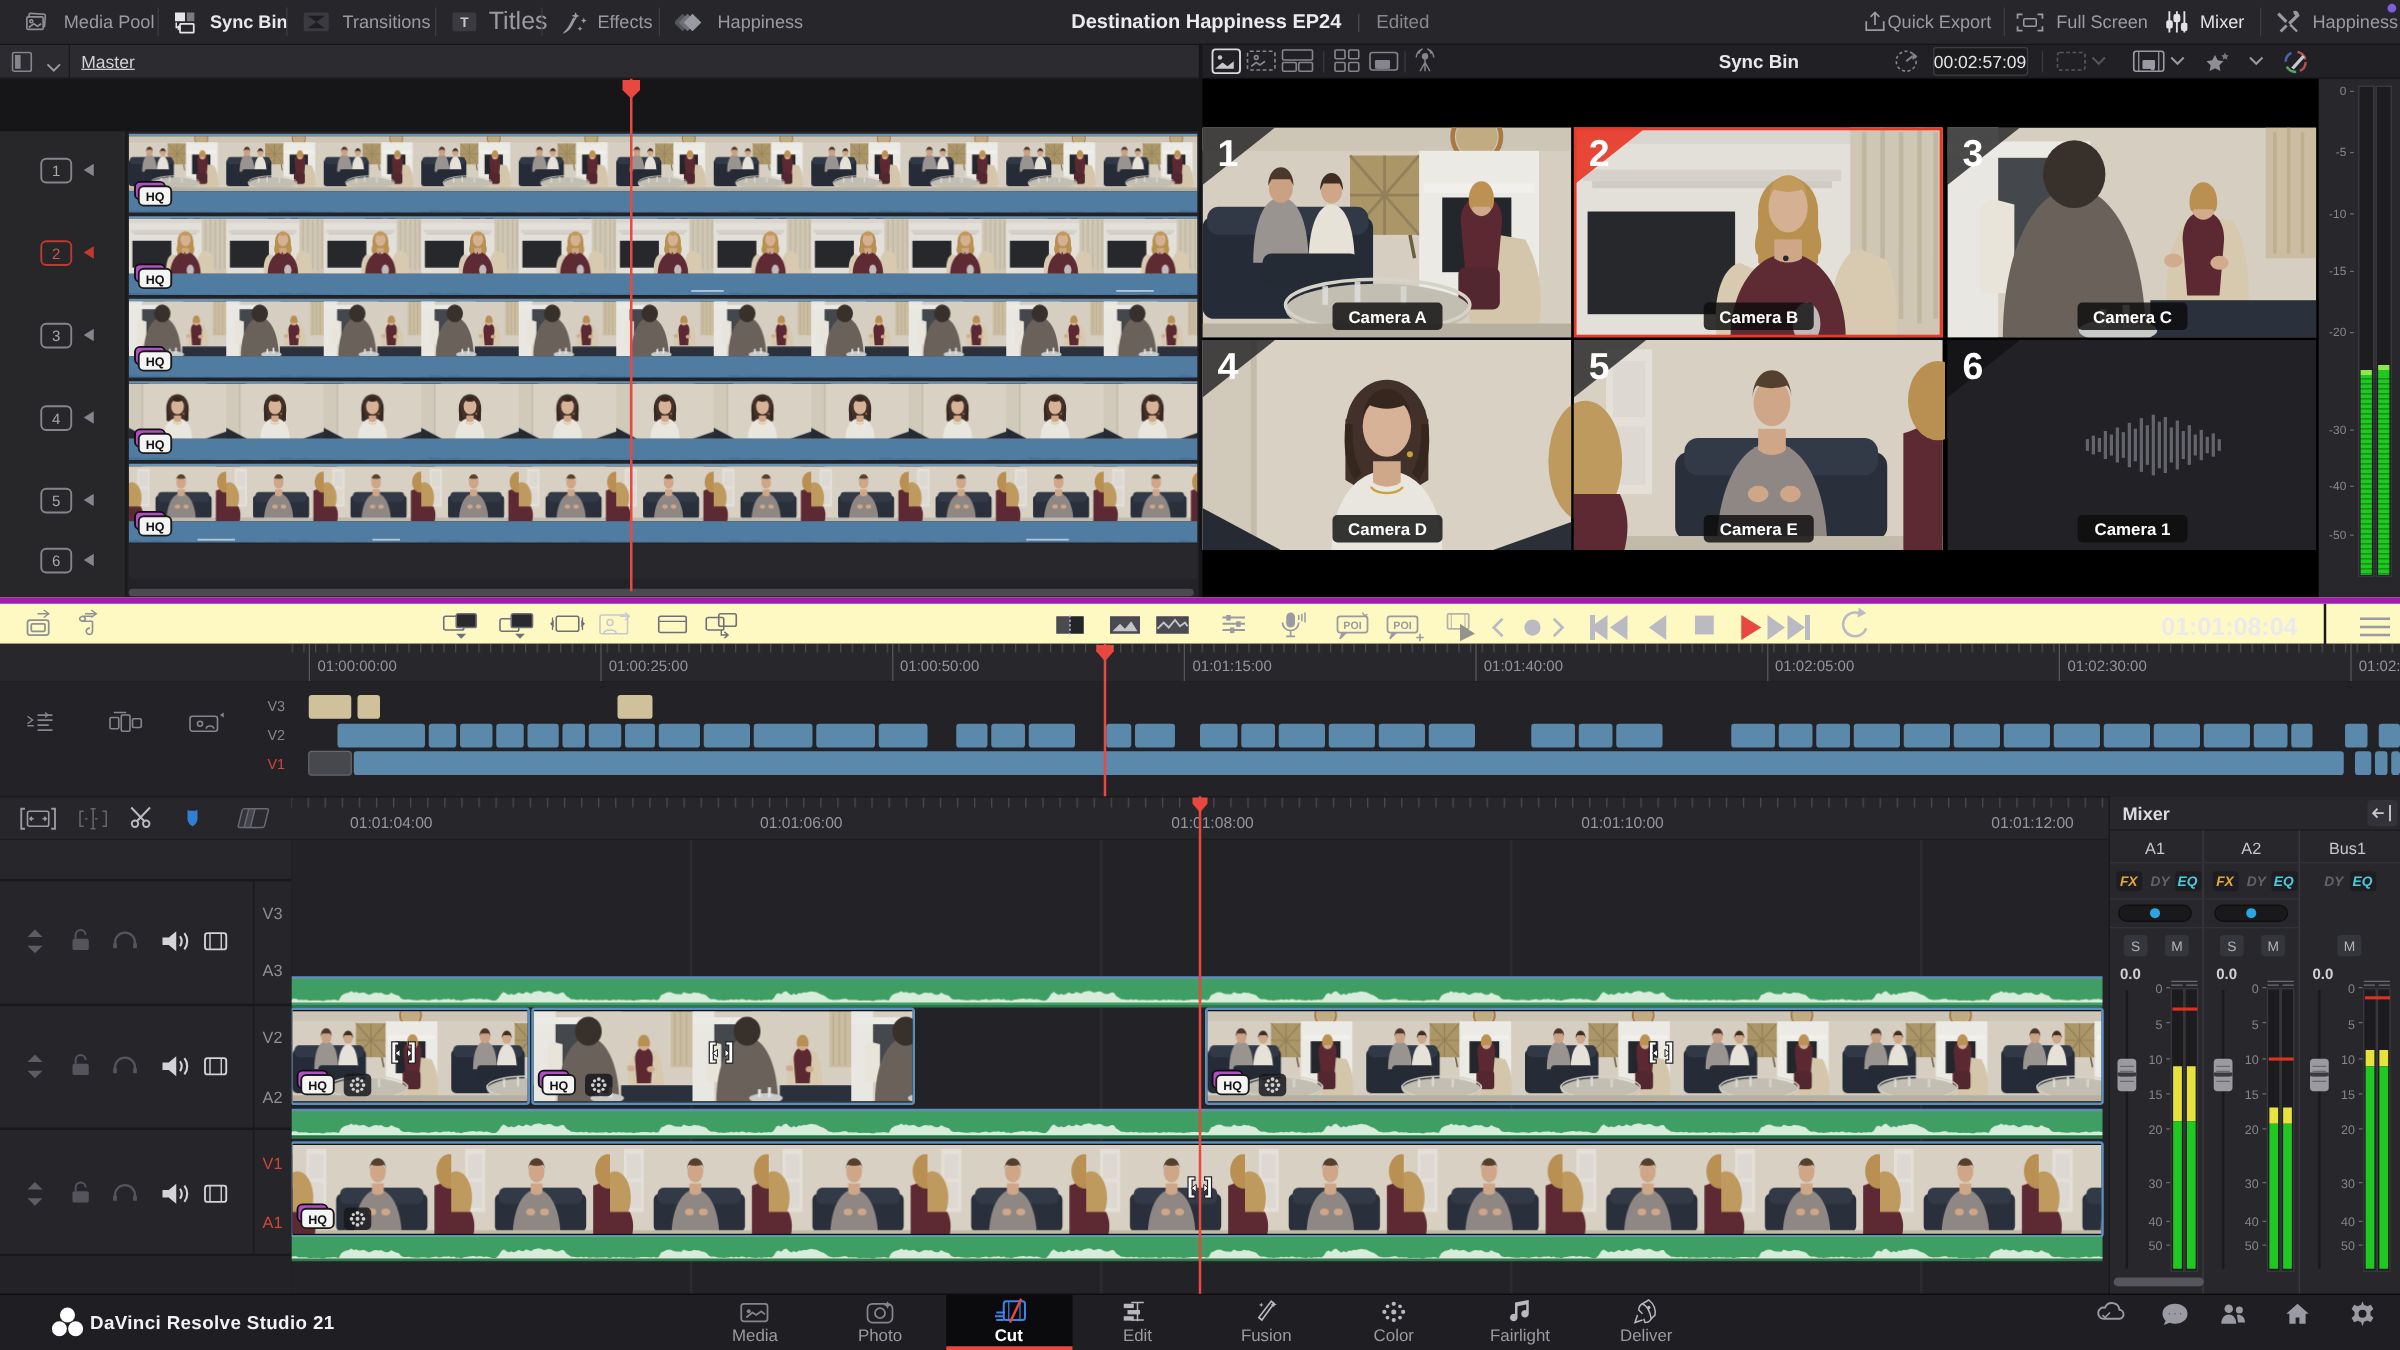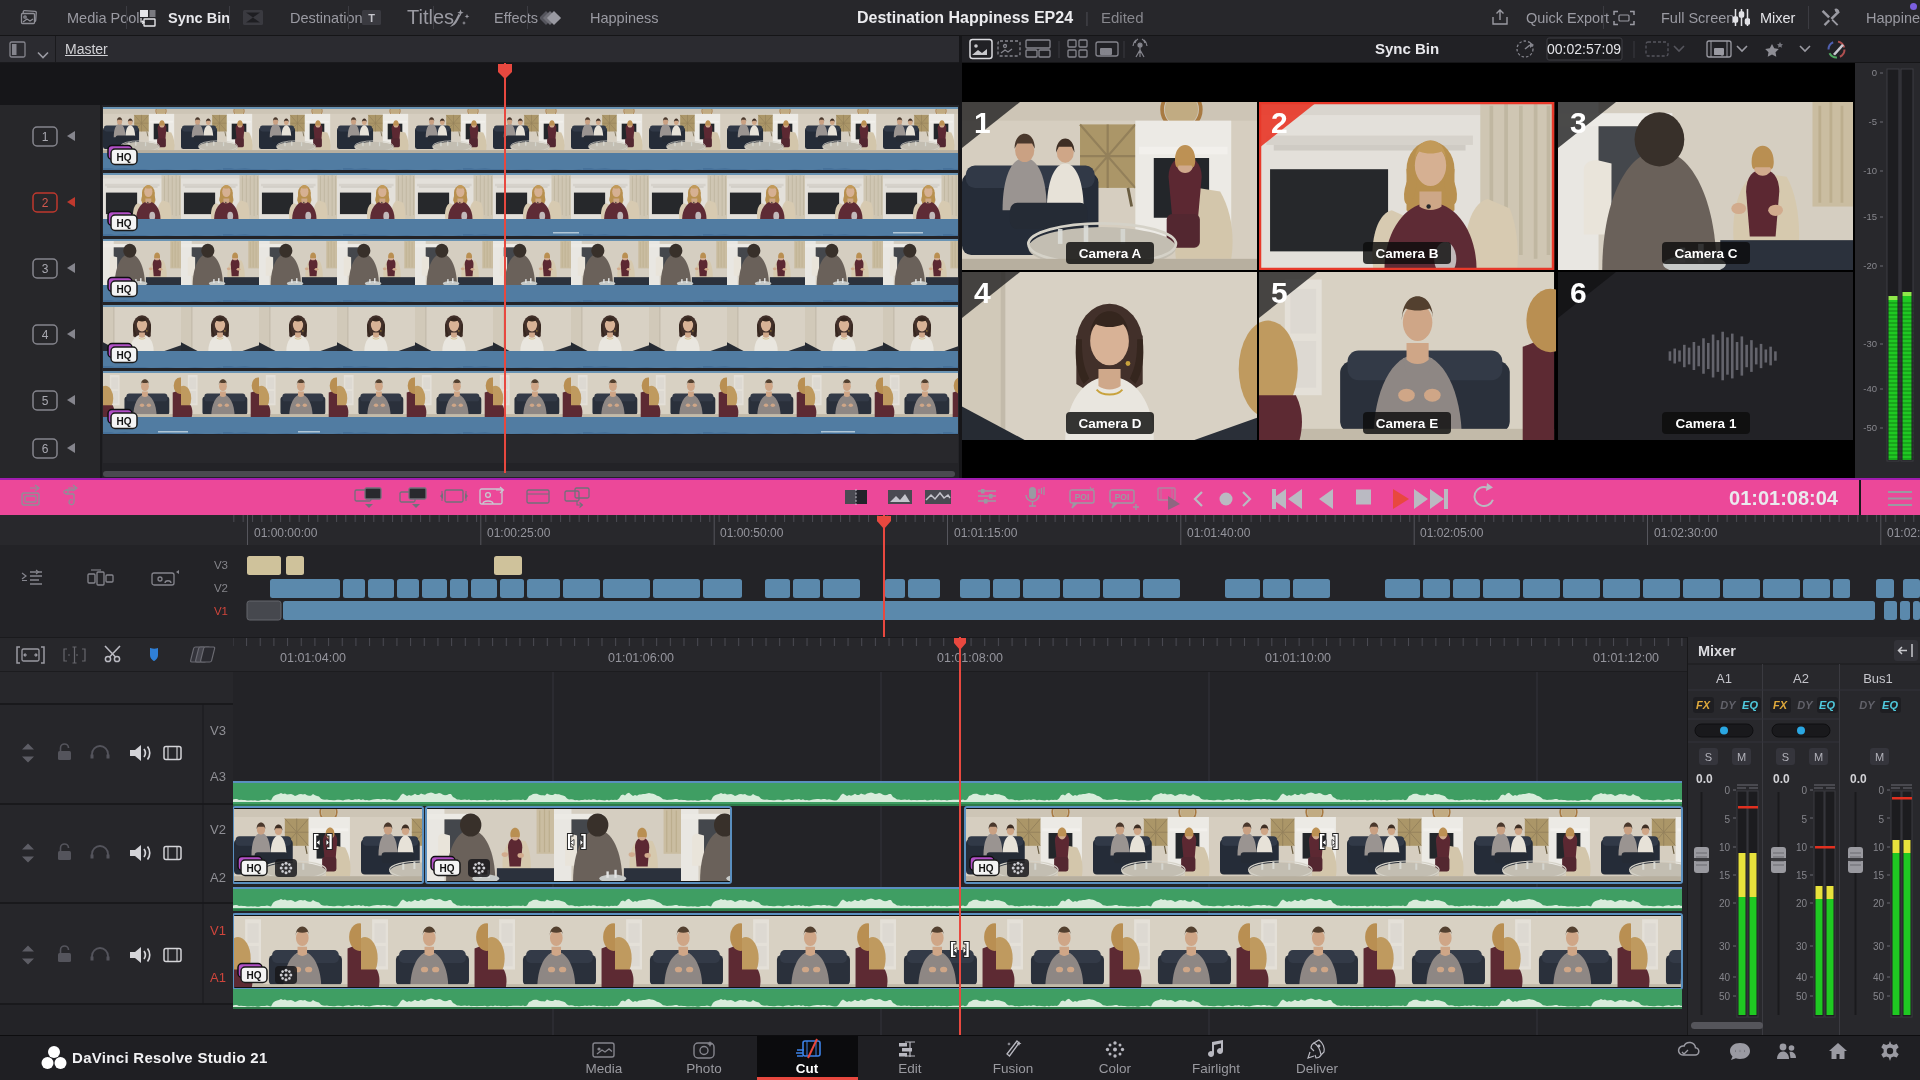--- a/index.html
+++ b/index.html
@@ -1,19 +1,19 @@
 <!DOCTYPE html>
 <html><head>
 <meta charset="utf-8">
 <style>
 * { margin:0; padding:0; box-sizing:border-box; }
 html,body { width:1920px; height:1080px; overflow:hidden; background:#161619; font-family:"Liberation Sans", sans-serif; }
 #app { position:relative; width:1920px; height:1080px; background:#161619; }
 .abs { position:absolute; }
-.lbl { color:#9a9aa2; font-size:14px;margin-left:16px; }
+.lbl { color:#9a9aa2; font-size:14px; }
 </style>
 </head>
 <body>
 <div id="app">
 
 <svg width="0" height="0" style="position:absolute;">
 <defs>
 
 <g id="scA">
   <rect width="160" height="90" fill="#d6cec0"></rect>
@@ -282,21 +282,21 @@
           <path d="M3 10 v4 h2.5 M4.2 12.7 L6 14.2 4.2 15.7" stroke-width="1.2"></path>
         </svg>
     <span style="color:#e8e8ec;font-size:14.5px;font-weight:bold;">Sync Bin</span>
   </div>
   <div class="abs" style="left:229px;top:6px;width:1px;height:23px;background:#3c3c42;"></div>
   <div class="abs" style="left:242px;top:0;height:35px;display:flex;align-items:center;gap:10px;">
     <svg width="22" height="17" viewBox="0 0 22 17">
           <rect x="1" y="1" width="20" height="15" rx="1.5" fill="#3a3a40"></rect>
           <path d="M4 3.5 h14 l-7 5 z M4 13.5 h14 l-7 -5 z" fill="#1e1e22"></path>
         </svg>
-    <span class="lbl" style="font-size:14.5px;">Destination</span>
+    <span class="lbl" style="font-size:14.5px;">Transitions</span>
   </div>
   <div class="abs" style="left:348px;top:6px;width:1px;height:23px;background:#3c3c42;"></div>
   <div class="abs" style="left:361px;top:0;height:35px;display:flex;align-items:center;gap:9px;">
     <svg width="21" height="17" viewBox="0 0 21 17">
           <rect x="1" y="1" width="19" height="15" rx="1.5" fill="#3a3a40"></rect>
           <text x="10.5" y="12.5" text-anchor="middle" font-size="11" font-weight="bold" fill="#c6c6cc" font-family="Liberation Sans">T</text>
         </svg>
     <span class="lbl" style="font-size:20px;">Titles</span>
   </div>
   <div class="abs" style="left:433px;top:6px;width:1px;height:23px;background:#3c3c42;"></div>
@@ -663,21 +663,21 @@
           <path d="M33 376 h26"></path>
           <path d="M33 380 h26"></path>
           <path d="M33 384 h26"></path>
           <path d="M33 388 h26"></path>
           <path d="M33 392 h26"></path>
           <path d="M33 396 h26"></path>
         </g>
   </svg>
 </div>
 
-<div class="abs" id="transport" style="left:0;top:478px;width:1920px;height:37px;background:#ec4899;border-top:2px solid #a21caf;">
+<div class="abs" id="transport" style="left:0;top:478px;width:1920px;height:37px;background:#fef9c3;border-top:5px solid #a21caf;">
   <svg class="abs" style="left:0;top:0;" width="1920" height="37">
     <g stroke="#8f8f97" stroke-width="1.4" fill="none">
       <rect x="22" y="13" width="17" height="12" rx="2"></rect>
           <rect x="25" y="16" width="11" height="6" rx="1"></rect>
           <path d="M30 8 h8 m-3 -3 l4 3 -4 3" stroke-width="1.2"></path>
       <path d="M66 10 c3 1 3 3 0 4 l8 0 m0 -4 l-8 0 c-3 1 -3 3 0 4 M74 14 v8 a2.5 2.5 0 1 1 -2 -2.4" stroke-width="1.3"></path>
           <path d="M68 8 h8 m-3 -3 l4 3 -4 3" stroke-width="1.2"></path>
     </g>
     <g stroke="#70707a" stroke-width="1.3" fill="none">
       <g transform="translate(355,8)">

